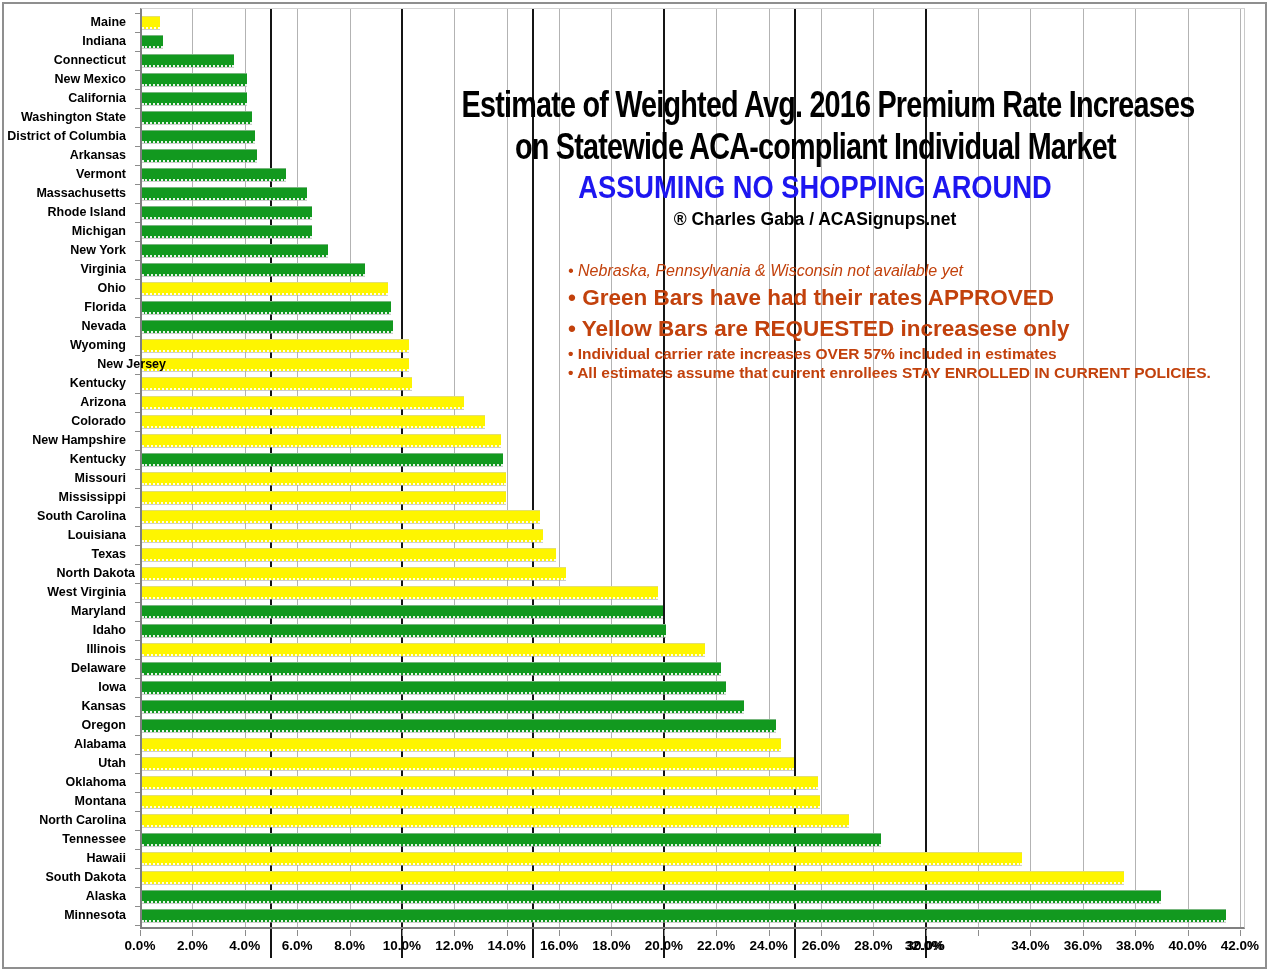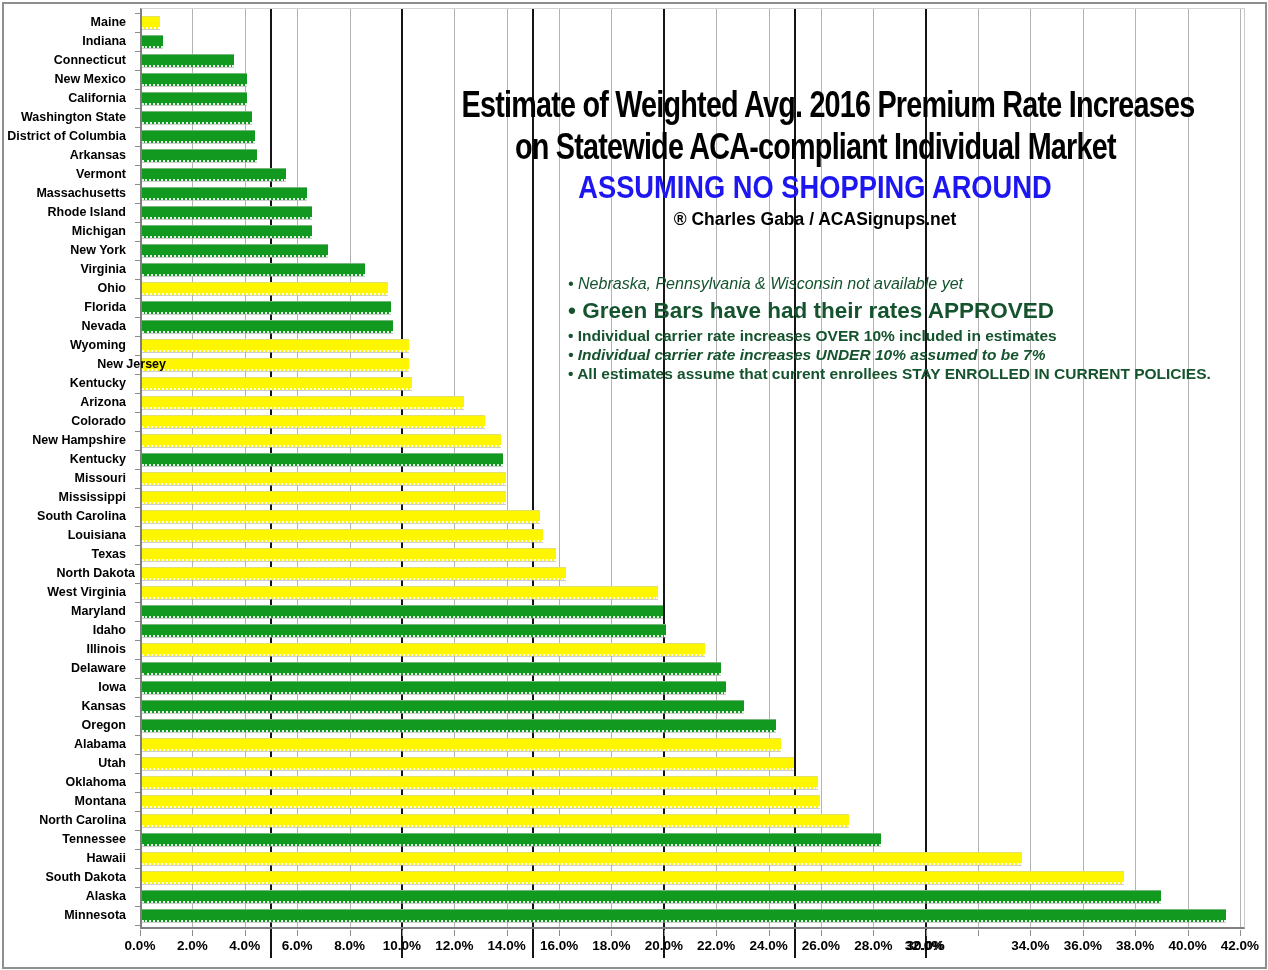--- a/index.html
+++ b/index.html
@@ -27,21 +27,21 @@
     font-weight:700;font-size:13.5px;color:#000;}
   
   #titles{position:absolute;left:370px;top:84px;width:890px;text-align:center;}
   .cond{display:inline-block;white-space:nowrap;font-weight:700;
     letter-spacing:-1px;transform:scaleX(0.8);transform-origin:50% 50%;}
   .t-line{font-size:36px;line-height:42px;color:#000;}
   .t-sub{font-size:31px;line-height:36px;color:#1d16f0;margin-top:2px;}
   .t-sub .cond{transform:scaleX(0.88);letter-spacing:0px;}
   .t-credit{font-size:17.5px;line-height:22px;font-weight:700;color:#000;margin-top:2px;}
   
-  #notes{position:absolute;left:568px;top:273px;width:690px;color:#14532d;}
+  #notes{position:absolute;left:568px;top:260px;width:690px;color:#c2410c;}
   .note{white-space:nowrap;}
   .note-0{font-style:italic;font-size:16px;line-height:22px;font-weight:400;}
   .note-1{font-size:22.5px;line-height:31px;font-weight:700;}
   .note-2{font-size:22.5px;line-height:31px;font-weight:700;}
   .note-3{font-size:15.5px;line-height:19px;font-weight:700;}
   .note-4{font-size:15.5px;line-height:19px;font-weight:700;font-style:italic;}
   .note-5{font-size:15.5px;line-height:19px;font-weight:700;}
 </style>
 </head>
 <body>
@@ -281,16 +281,16 @@
 <div id="titles">
   <div class="t-line"><span class="cond">Estimate of Weighted Avg. 2016 Premium Rate Increases</span></div>
   <div class="t-line"><span class="cond">on Statewide ACA-compliant Individual Market</span></div>
   <div class="t-sub" style="color: rgb(29, 22, 240);"><span class="cond">ASSUMING NO SHOPPING AROUND</span></div>
   <div class="t-credit">® Charles Gaba / ACASignups.net</div>
 </div>
 
 <div id="notes">
     <div class="note note-0">• Nebraska, Pennsylvania &amp; Wisconsin not available yet</div>
     <div class="note note-1">• Green Bars have had their rates APPROVED</div>
-    <div class="note note-3">• Individual carrier rate increases OVER 10% included in estimates</div>
-    <div class="note note-4">• Individual carrier rate increases UNDER 10% assumed to be 7%</div>
+    <div class="note note-2">• Yellow Bars are REQUESTED increasese only</div>
+    <div class="note note-3">• Individual carrier rate increases OVER 57% included in estimates</div>
     <div class="note note-5">• All estimates assume that current enrollees STAY ENROLLED IN CURRENT POLICIES.</div>
   </div>
 
 </body></html>

